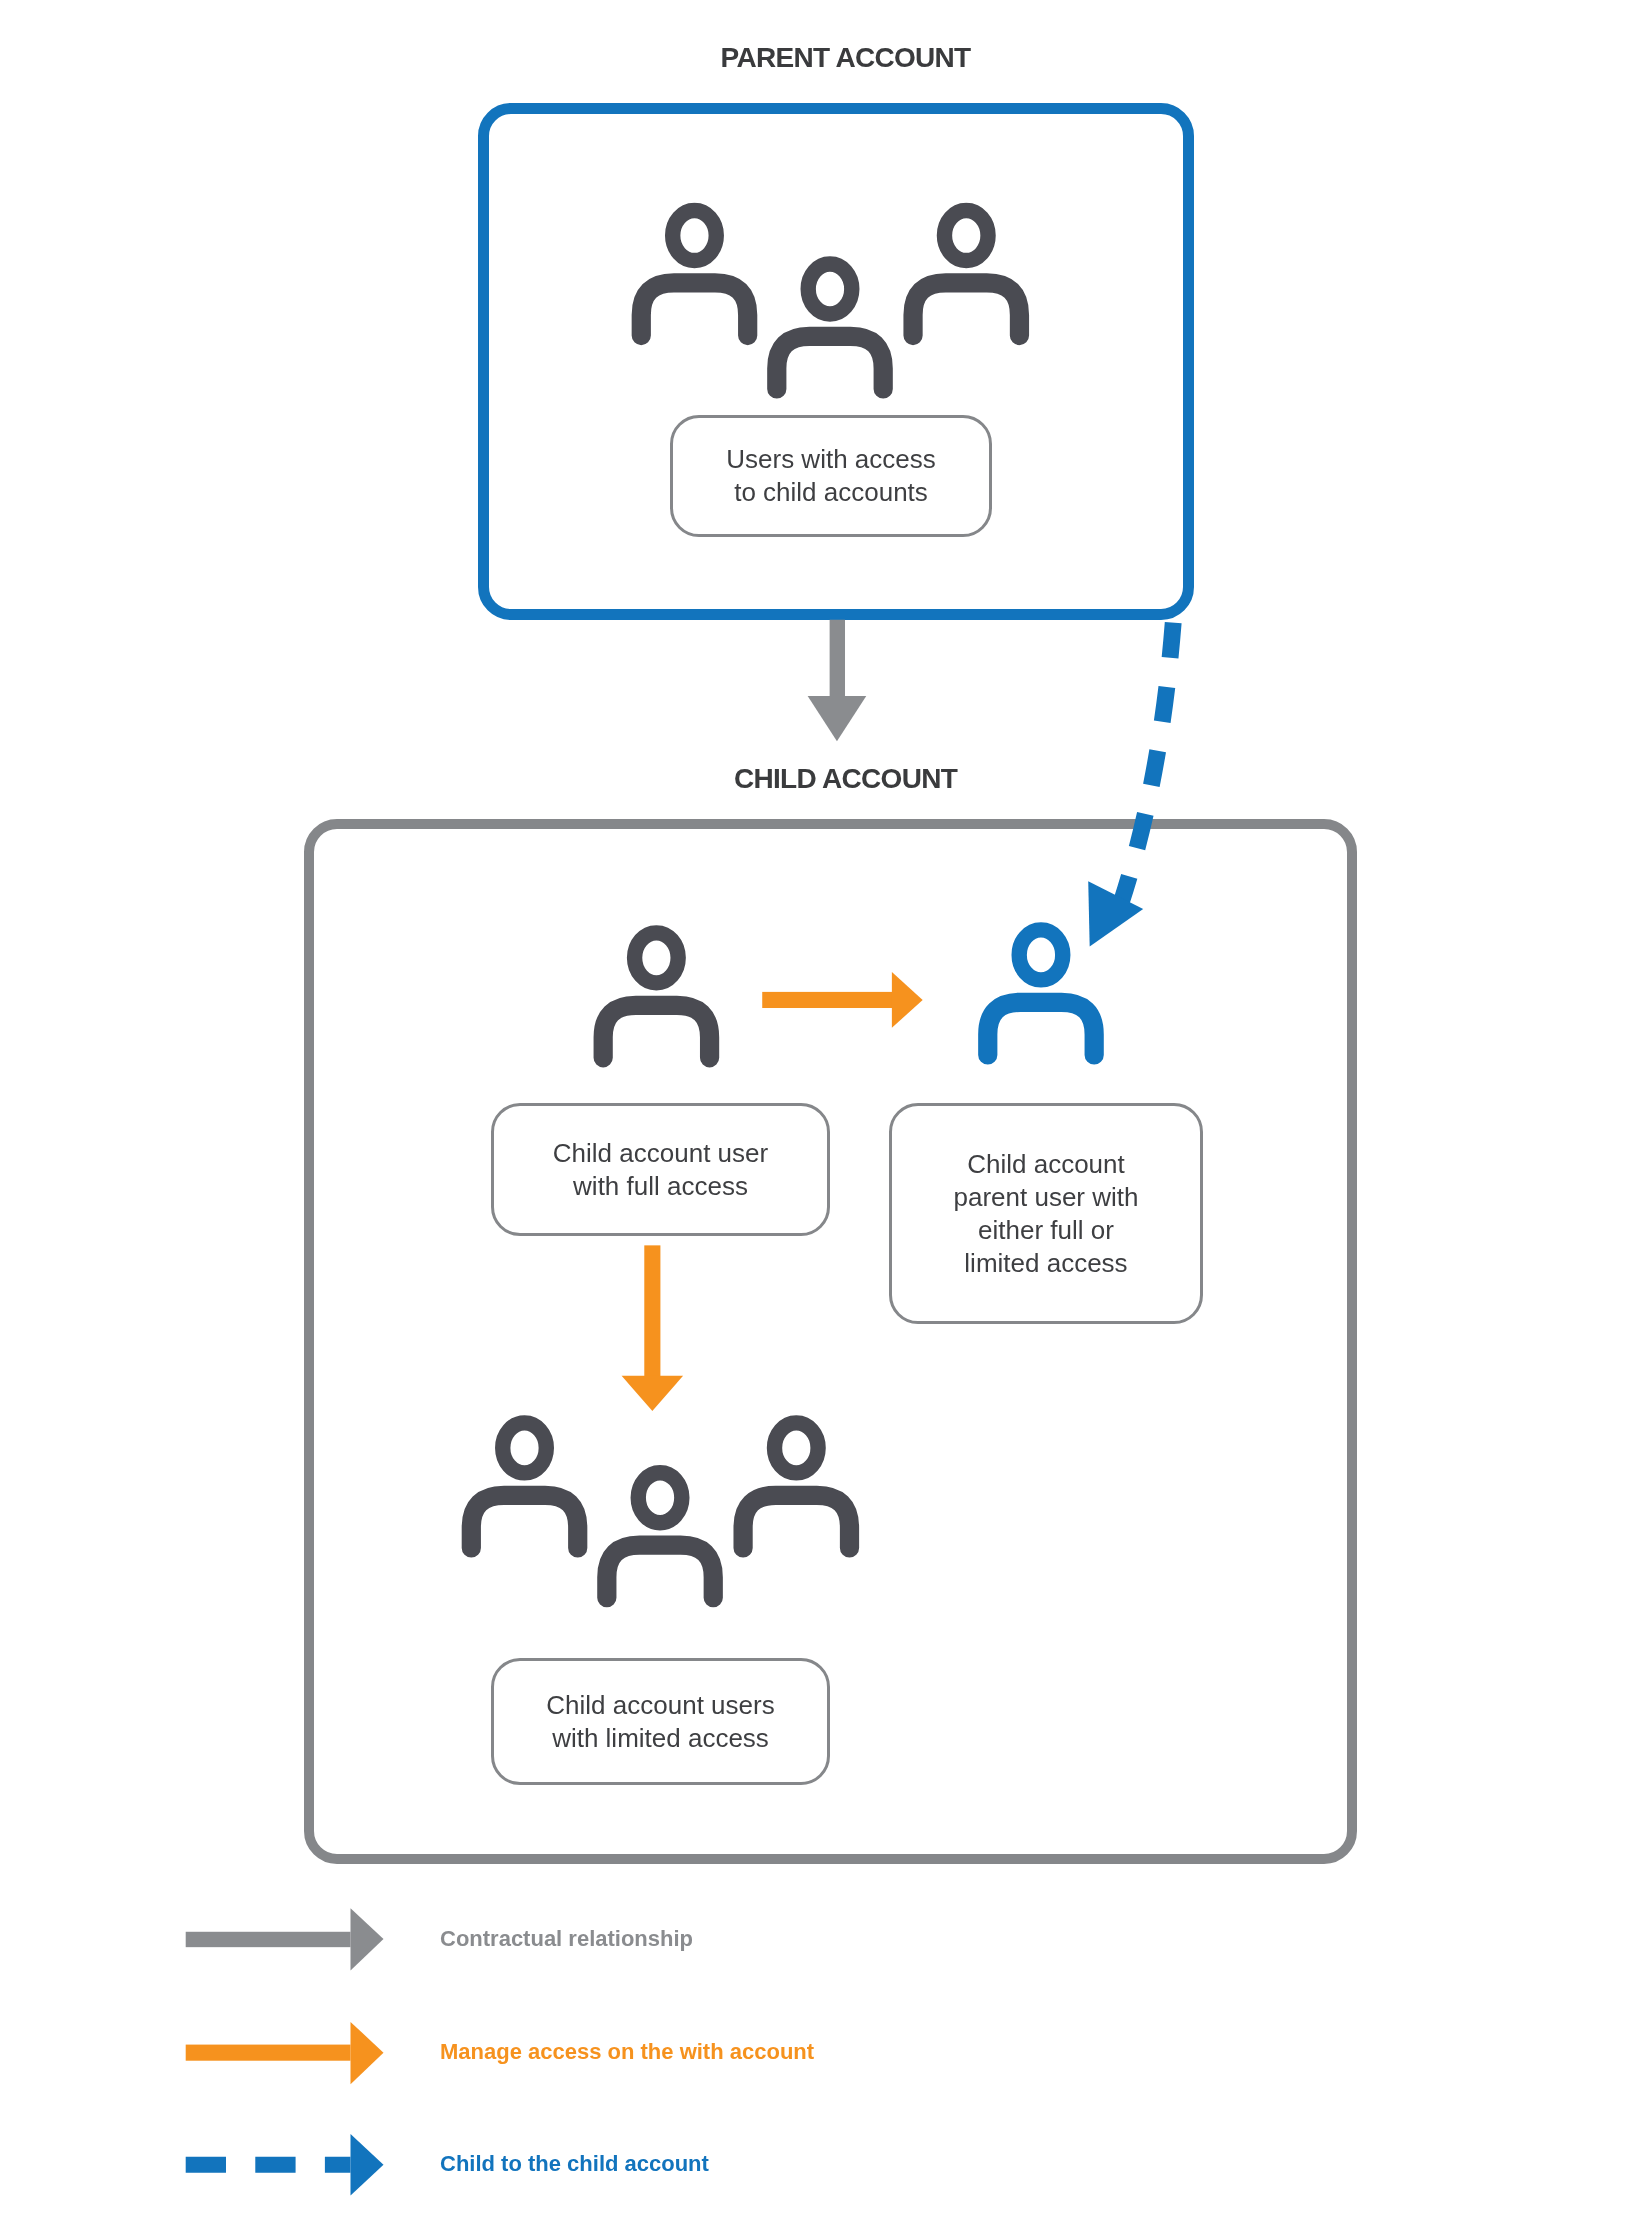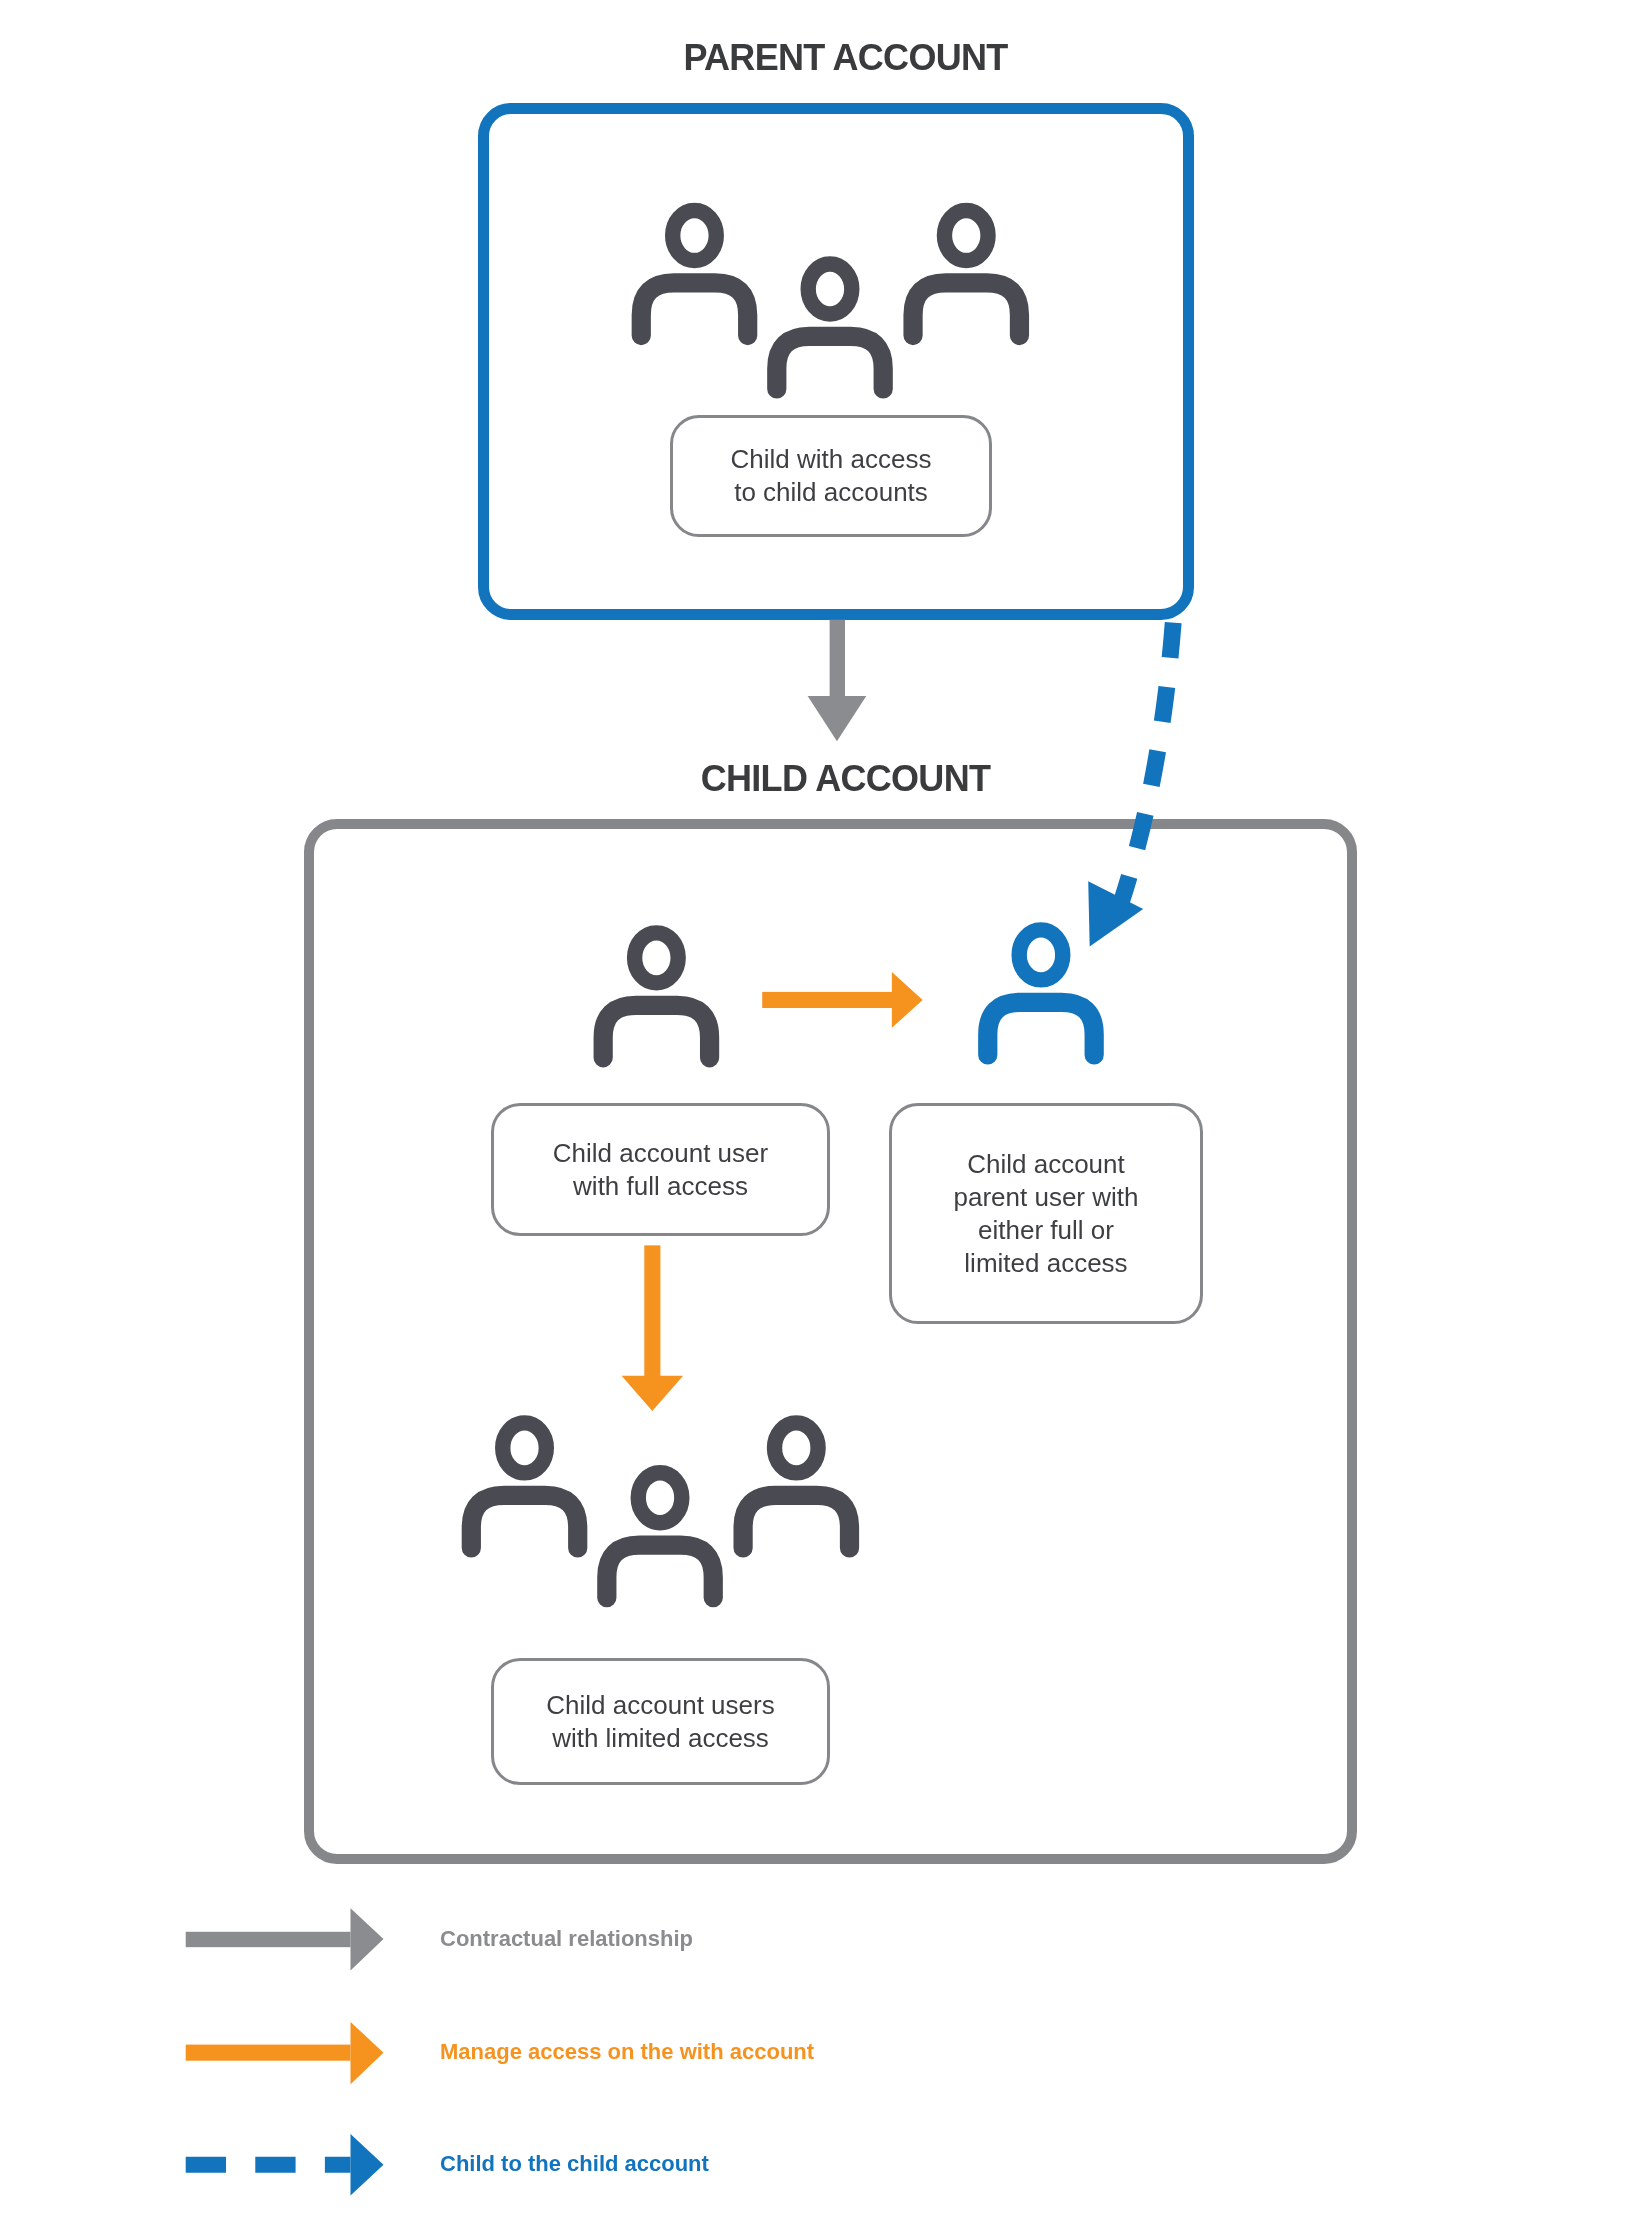--- a/index.html
+++ b/index.html
@@ -11,21 +11,21 @@
     --text:#3E3F42;
     --title:#3A3B3D;
   }
   html,body{margin:0;padding:0;background:#ffffff;}
   .canvas{
     position:relative;width:1649px;height:2227px;background:#ffffff;overflow:hidden;
     font-family:"Liberation Sans","DejaVu Sans",sans-serif;
   }
   .section-title{
     position:absolute;width:733px;text-align:center;
-    font-size:36px;font-weight:800;letter-spacing:-0.7px;color:var(--title);
+    font-size:28px;font-weight:800;letter-spacing:-0.7px;color:var(--title);
     line-height:41px;white-space:nowrap;z-index:3;
   }
   .account-box{
     position:absolute;background:#ffffff;box-sizing:border-box;border-radius:33px;z-index:1;
   }
   .parent-box{left:478px;top:103px;width:716px;height:517px;border:11px solid var(--blue);}
   .child-box{left:304px;top:819px;width:1053px;height:1045px;border:10.3px solid var(--border);}
   .pill{
     position:absolute;background:#ffffff;box-sizing:border-box;
     border:3.7px solid var(--border);border-radius:29px;
@@ -114,21 +114,21 @@
       <rect x="253" y="2791" width="225" height="22"></rect>
       <polygon points="478,2760 478,2845 523,2802"></polygon>
     </g>
     <g>
       <line x1="253" y1="2955" x2="478" y2="2955" stroke="#1274BD" stroke-width="22" stroke-dasharray="55 40"></line>
       <polygon points="478,2913 478,2997 523,2955" fill="#1274BD"></polygon>
     </g>
   </svg>
 
   <div class="pill pill-parent-users">
-    <span>Child with access
+    <span>Users with access
 to child accounts</span>
   </div>
   <div class="pill pill-full-access">
     <span>Child account user
 with full access</span>
   </div>
   <div class="pill pill-parent-user">
     <span>Child account
 parent user with
 either full or

